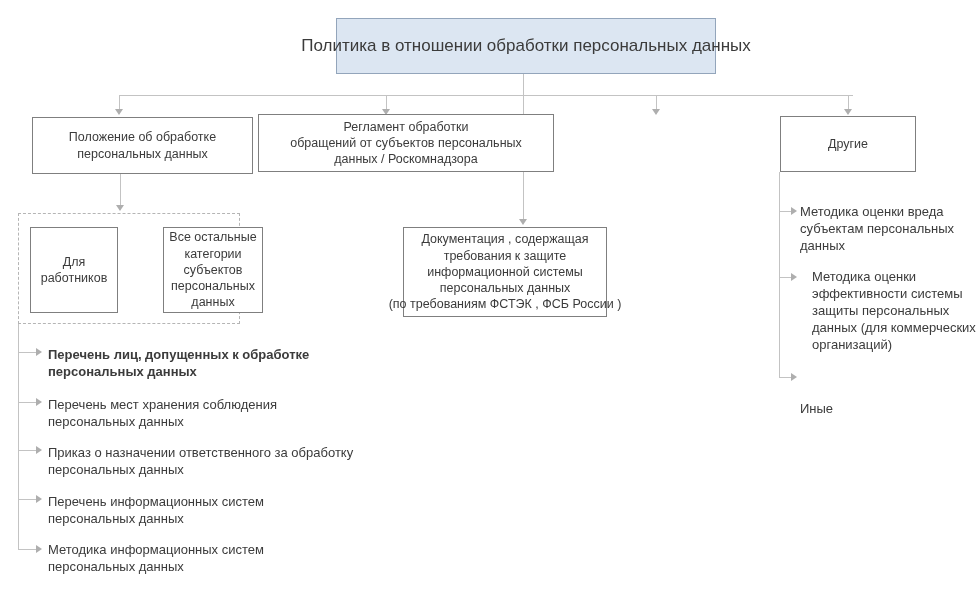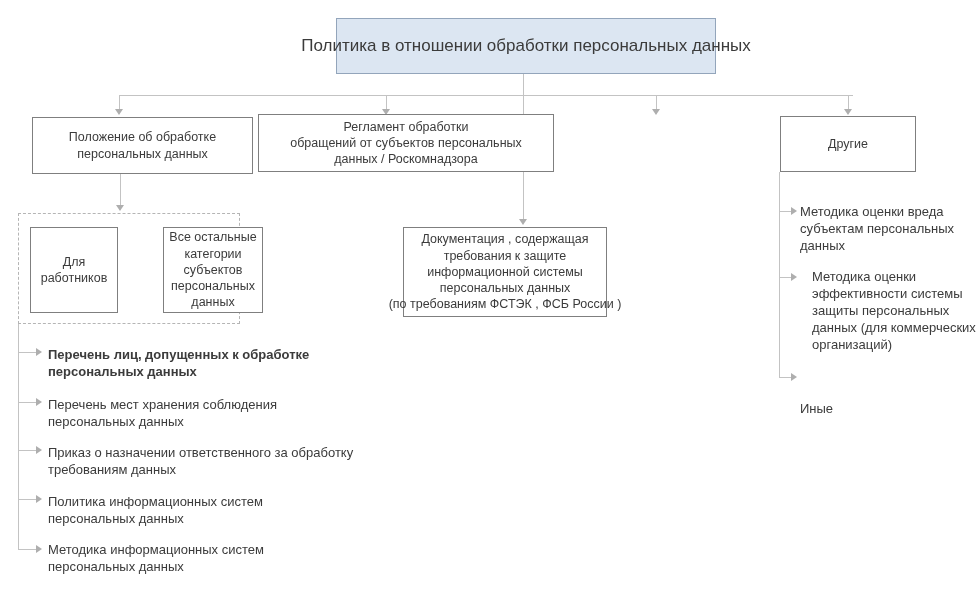--- a/index.html
+++ b/index.html
@@ -102,22 +102,22 @@
 требования к защите
 информационной системы
 персональных данных
 (по требованиям ФСТЭК , ФСБ России )</div>
 
   <div class="ldoc" style="top:346px;font-weight:bold;">Перечень лиц, допущенных к обработке
 персональных данных</div>
   <div class="ldoc" style="top:396px;">Перечень мест хранения соблюдения
 персональных данных</div>
   <div class="ldoc" style="top:444px;">Приказ о назначении ответственного за обработку
-требованиям данных</div>
-  <div class="ldoc" style="top:493px;">Политика информационных систем
+персональных данных</div>
+  <div class="ldoc" style="top:493px;">Перечень информационных систем
 персональных данных</div>
   <div class="ldoc" style="top:541px;">Методика информационных систем
 персональных данных</div>
 
   <div class="rdoc" style="top:203px;">Методика оценки вреда
 субъектам персональных
 данных</div>
   <div class="rdoc" style="top:268px;margin-left:12px;">Методика оценки
 эффективности системы
 защиты персональных

